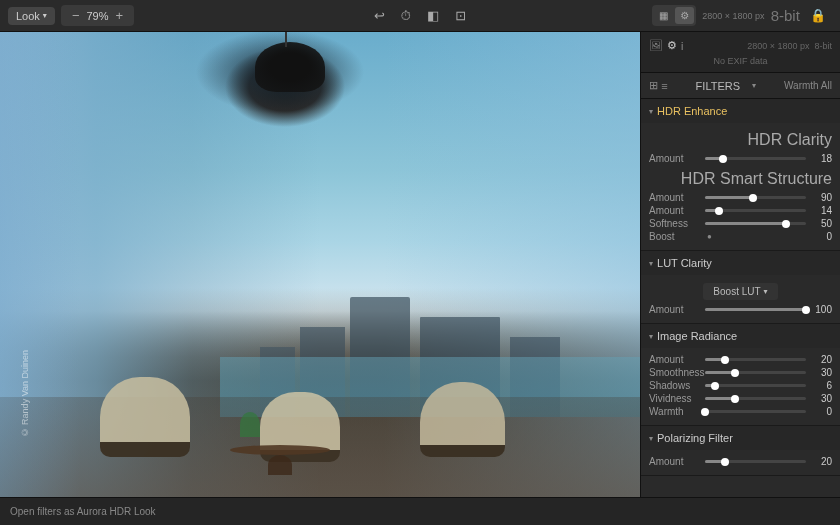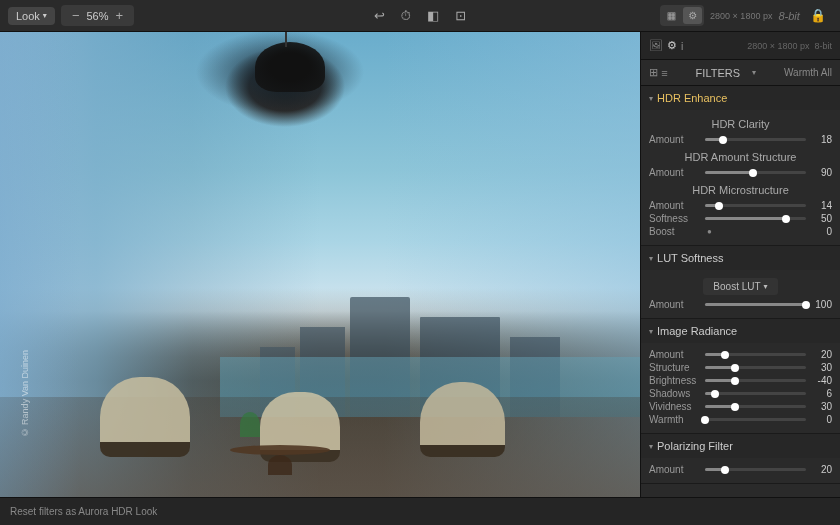--- a/index.html
+++ b/index.html
@@ -204,23 +204,23 @@
       font-size: 11px;
       color: #e8c060;
       font-weight: 500;
     }
     .section-title.white { color: #ccc; }
 
     .section-content { padding: 4px 8px 6px; }
 
     
     .subsection-title {
-      font-size: 11px;
+      font-size: 16px;
       color: #aaa;
-      text-align: center;
+      text-align: right;
       padding: 4px 0 2px;
     }
 
     
     .slider-row {
       display: flex;
       align-items: center;
       margin: 2px 0;
       gap: 4px;
     }
@@ -297,37 +297,37 @@
 <body>
 
 <div class="topbar">
   <div class="topbar-left">
     <button class="open-btn">
       <span>Look</span>
       <span style="font-size:8px;">▾</span>
     </button>
     <div class="zoom-control">
       <button class="icon-btn" style="padding:0 3px;">−</button>
-      <span>56%</span>
+      <span>79%</span>
       <button class="icon-btn" style="padding:0 3px;">+</button>
     </div>
   </div>
   <div class="topbar-center">
     <button class="icon-btn">↩</button>
     <button class="icon-btn">⏱</button>
     <button class="icon-btn">◧</button>
     <button class="icon-btn">⊡</button>
   </div>
   <div class="topbar-right">
     <div class="topbar-icon-group">
       <button class="icon-btn" style="font-size:10px;">▦</button>
       <button class="icon-btn active" style="font-size:10px;">⚙</button>
     </div>
     <span style="font-size:9px; color:#777;">2800 × 1800 px</span>
-    <span style="font-size:11px; color:#777;font-style:italic;">8-bit</span>
+    <span style="font-size:15px; color:#777;">8-bit</span>
     <button class="icon-btn">🔒</button>
   </div>
 </div>
 
 <div class="main">
 
   <div class="photo-area">
     <div class="photo-scene"></div>
 
     <div style="position:absolute; bottom:80px; left:350px; width:60px; height:120px; background:rgba(50,70,85,0.65); border-radius:2px 2px 0 0;"></div>
@@ -361,20 +361,21 @@
 
     <div class="panel-info">
       <div class="panel-info-row">
         <div class="panel-icons">
           <span class="panel-icon">🖼</span>
           <span class="panel-icon active">⚙</span>
           <span class="panel-icon">ℹ</span>
         </div>
         <span class="res-text" style="font-size:9px; color:#666;">2800 × 1800 px&nbsp;&nbsp;8-bit</span>
       </div>
+      <div class="info-text">No EXIF data</div>
     </div>
 
     <div class="filters-header">
       <div class="panel-icons-group">
         <button class="small-icon-btn">⊞</button>
         <button class="small-icon-btn">≡</button>
       </div>
       <span class="filters-label">
         <span>FILTERS</span>
         <span class="chevron">▾</span>
@@ -392,31 +393,30 @@
         <div class="subsection-title">HDR Clarity</div>
         <div class="slider-row">
           <span class="slider-label">Amount</span>
           <div class="slider-track">
             <div class="slider-fill" style="width:18%;"></div>
             <div class="slider-thumb" style="left:18%;"></div>
           </div>
           <span class="slider-value">18</span>
         </div>
 
-        <div class="subsection-title">HDR Amount Structure</div>
+        <div class="subsection-title">HDR Smart Structure</div>
         <div class="slider-row">
           <span class="slider-label">Amount</span>
           <div class="slider-track">
             <div class="slider-fill" style="width:48%;"></div>
             <div class="slider-thumb" style="left:48%;"></div>
           </div>
           <span class="slider-value">90</span>
         </div>
 
-        <div class="subsection-title">HDR Microstructure</div>
         <div class="slider-row">
           <span class="slider-label">Amount</span>
           <div class="slider-track">
             <div class="slider-fill" style="width:14%;"></div>
             <div class="slider-thumb" style="left:14%;"></div>
           </div>
           <span class="slider-value">14</span>
         </div>
         <div class="slider-row">
           <span class="slider-label">Softness</span>
@@ -433,21 +433,21 @@
           </div>
           <span class="slider-value" style="margin-left:auto;">0</span>
         </div>
 
       </div>
     </div>
 
     <div class="section">
       <div class="section-header">
         <span class="section-toggle">▾</span>
-        <span class="section-title white">LUT Softness</span>
+        <span class="section-title white">LUT Clarity</span>
       </div>
       <div class="section-content">
         <button class="lut-choose">
           <span>Boost LUT</span>
           <span style="font-size:8px;">▾</span>
         </button>
         <div class="slider-row">
           <span class="slider-label">Amount</span>
           <div class="slider-track">
             <div class="slider-fill" style="width:100%;"></div>
@@ -466,34 +466,26 @@
       <div class="section-content">
         <div class="slider-row">
           <span class="slider-label">Amount</span>
           <div class="slider-track">
             <div class="slider-fill" style="width:20%;"></div>
             <div class="slider-thumb" style="left:20%;"></div>
           </div>
           <span class="slider-value">20</span>
         </div>
         <div class="slider-row">
-          <span class="slider-label">Structure</span>
+          <span class="slider-label">Smoothness</span>
           <div class="slider-track">
             <div class="slider-fill" style="width:30%;"></div>
             <div class="slider-thumb" style="left:30%;"></div>
           </div>
           <span class="slider-value">30</span>
-        </div>
-        <div class="slider-row">
-          <span class="slider-label">Brightness</span>
-          <div class="slider-track">
-            <div class="slider-fill" style="width:30%;"></div>
-            <div class="slider-thumb" style="left:30%;"></div>
-          </div>
-          <span class="slider-value">-40</span>
         </div>
         <div class="slider-row">
           <span class="slider-label">Shadows</span>
           <div class="slider-track">
             <div class="slider-fill" style="width:10%;"></div>
             <div class="slider-thumb" style="left:10%;"></div>
           </div>
           <span class="slider-value">6</span>
         </div>
         <div class="slider-row">
@@ -529,14 +521,14 @@
           </div>
           <span class="slider-value">20</span>
         </div>
       </div>
     </div>
 
   </div>
 </div>
 
 <div class="bottom-bar">
-  <button class="save-btn">Reset filters as Aurora HDR Look</button>
+  <button class="save-btn">Open filters as Aurora HDR Look</button>
 </div>
 
 </body></html>

